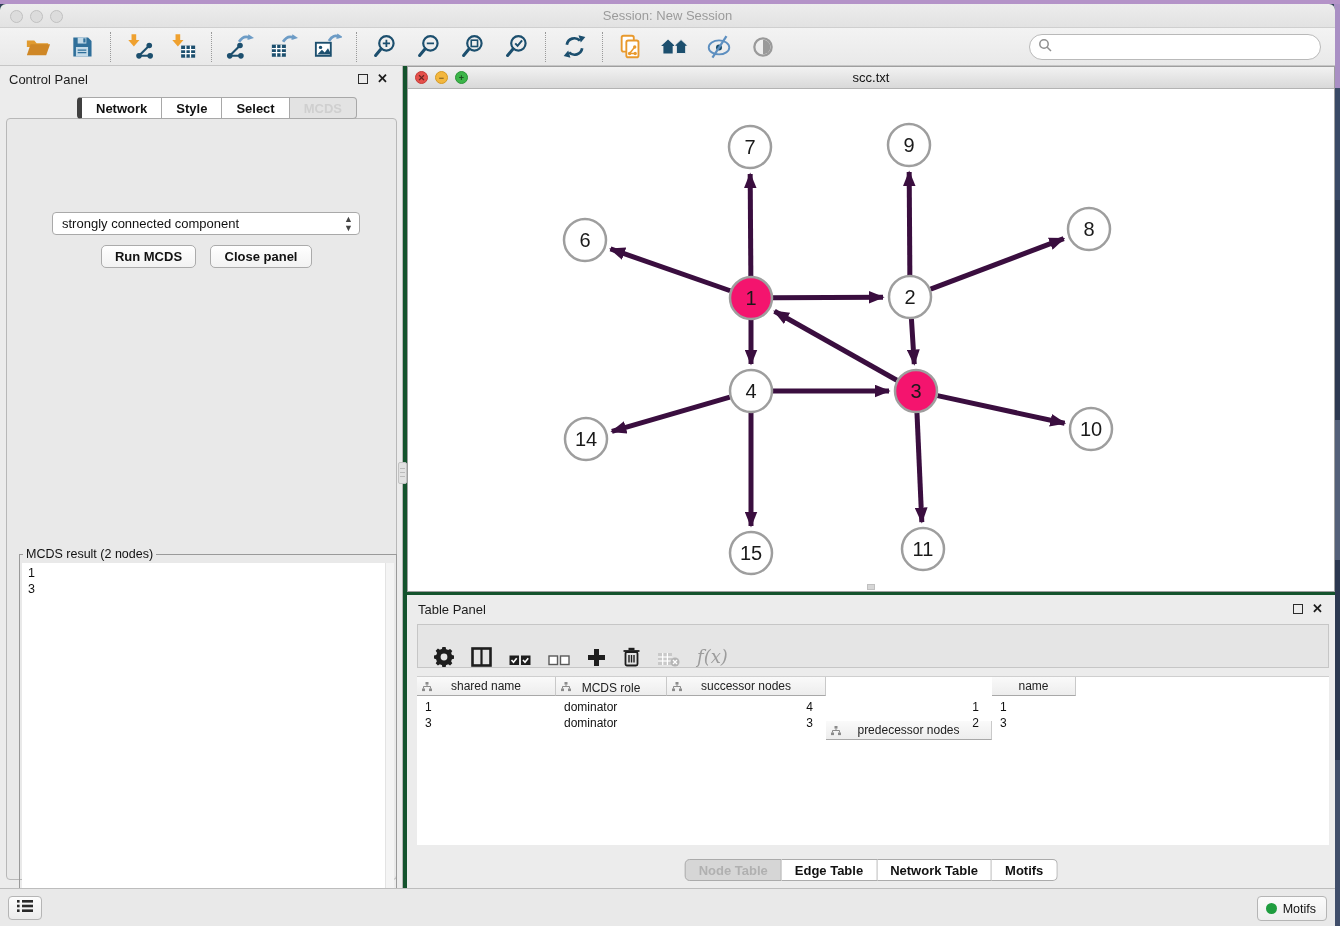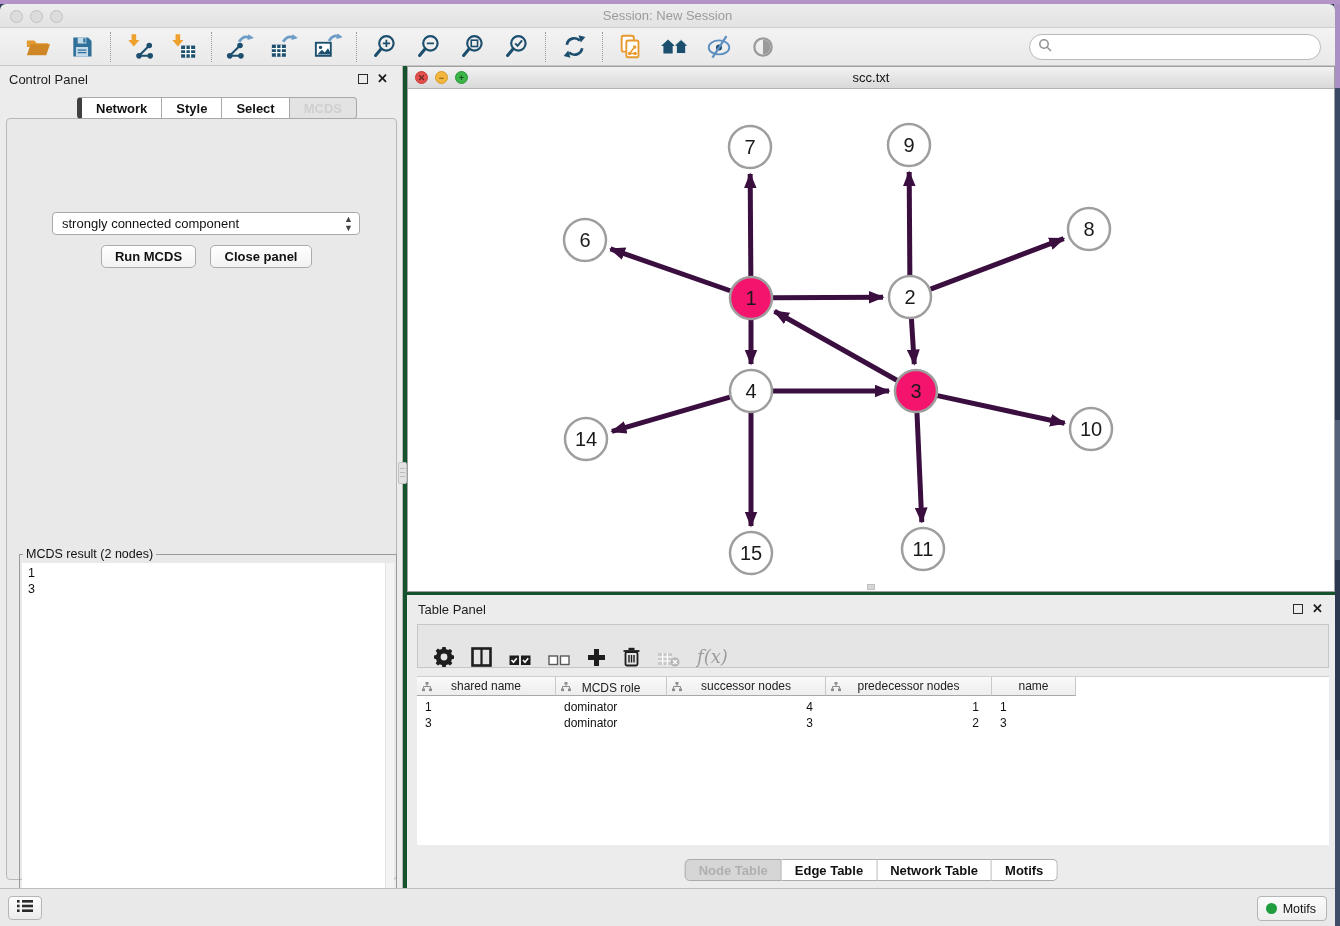--- a/index.html
+++ b/index.html
@@ -530,21 +530,21 @@
                   <rect x="3.5" y="0" width="3" height="2.6"></rect>
                   <rect x="0" y="6.5" width="3" height="2.6"></rect>
                   <rect x="7" y="6.5" width="3" height="2.6"></rect>
                 </g>
                 <g stroke="#8b8b8b" stroke-width="1">
                   <path d="M5 2.6 V4.5 M1.5 6.5 V4.5 H8.5 V6.5" fill="none"></path>
                 </g>
               </svg></span>
             <span>successor nodes</span>
           </div>
-          <div class="th-cell" style="width: 166px;">
+          <div class="th-cell" style="width: 166px; margin-top: 44px;">
             <span class="sort-ico"><svg width="10" height="10" viewBox="0 0 10 10">
                 <g fill="#8b8b8b">
                   <rect x="3.5" y="0" width="3" height="2.6"></rect>
                   <rect x="0" y="6.5" width="3" height="2.6"></rect>
                   <rect x="7" y="6.5" width="3" height="2.6"></rect>
                 </g>
                 <g stroke="#8b8b8b" stroke-width="1">
                   <path d="M5 2.6 V4.5 M1.5 6.5 V4.5 H8.5 V6.5" fill="none"></path>
                 </g>
               </svg></span>

